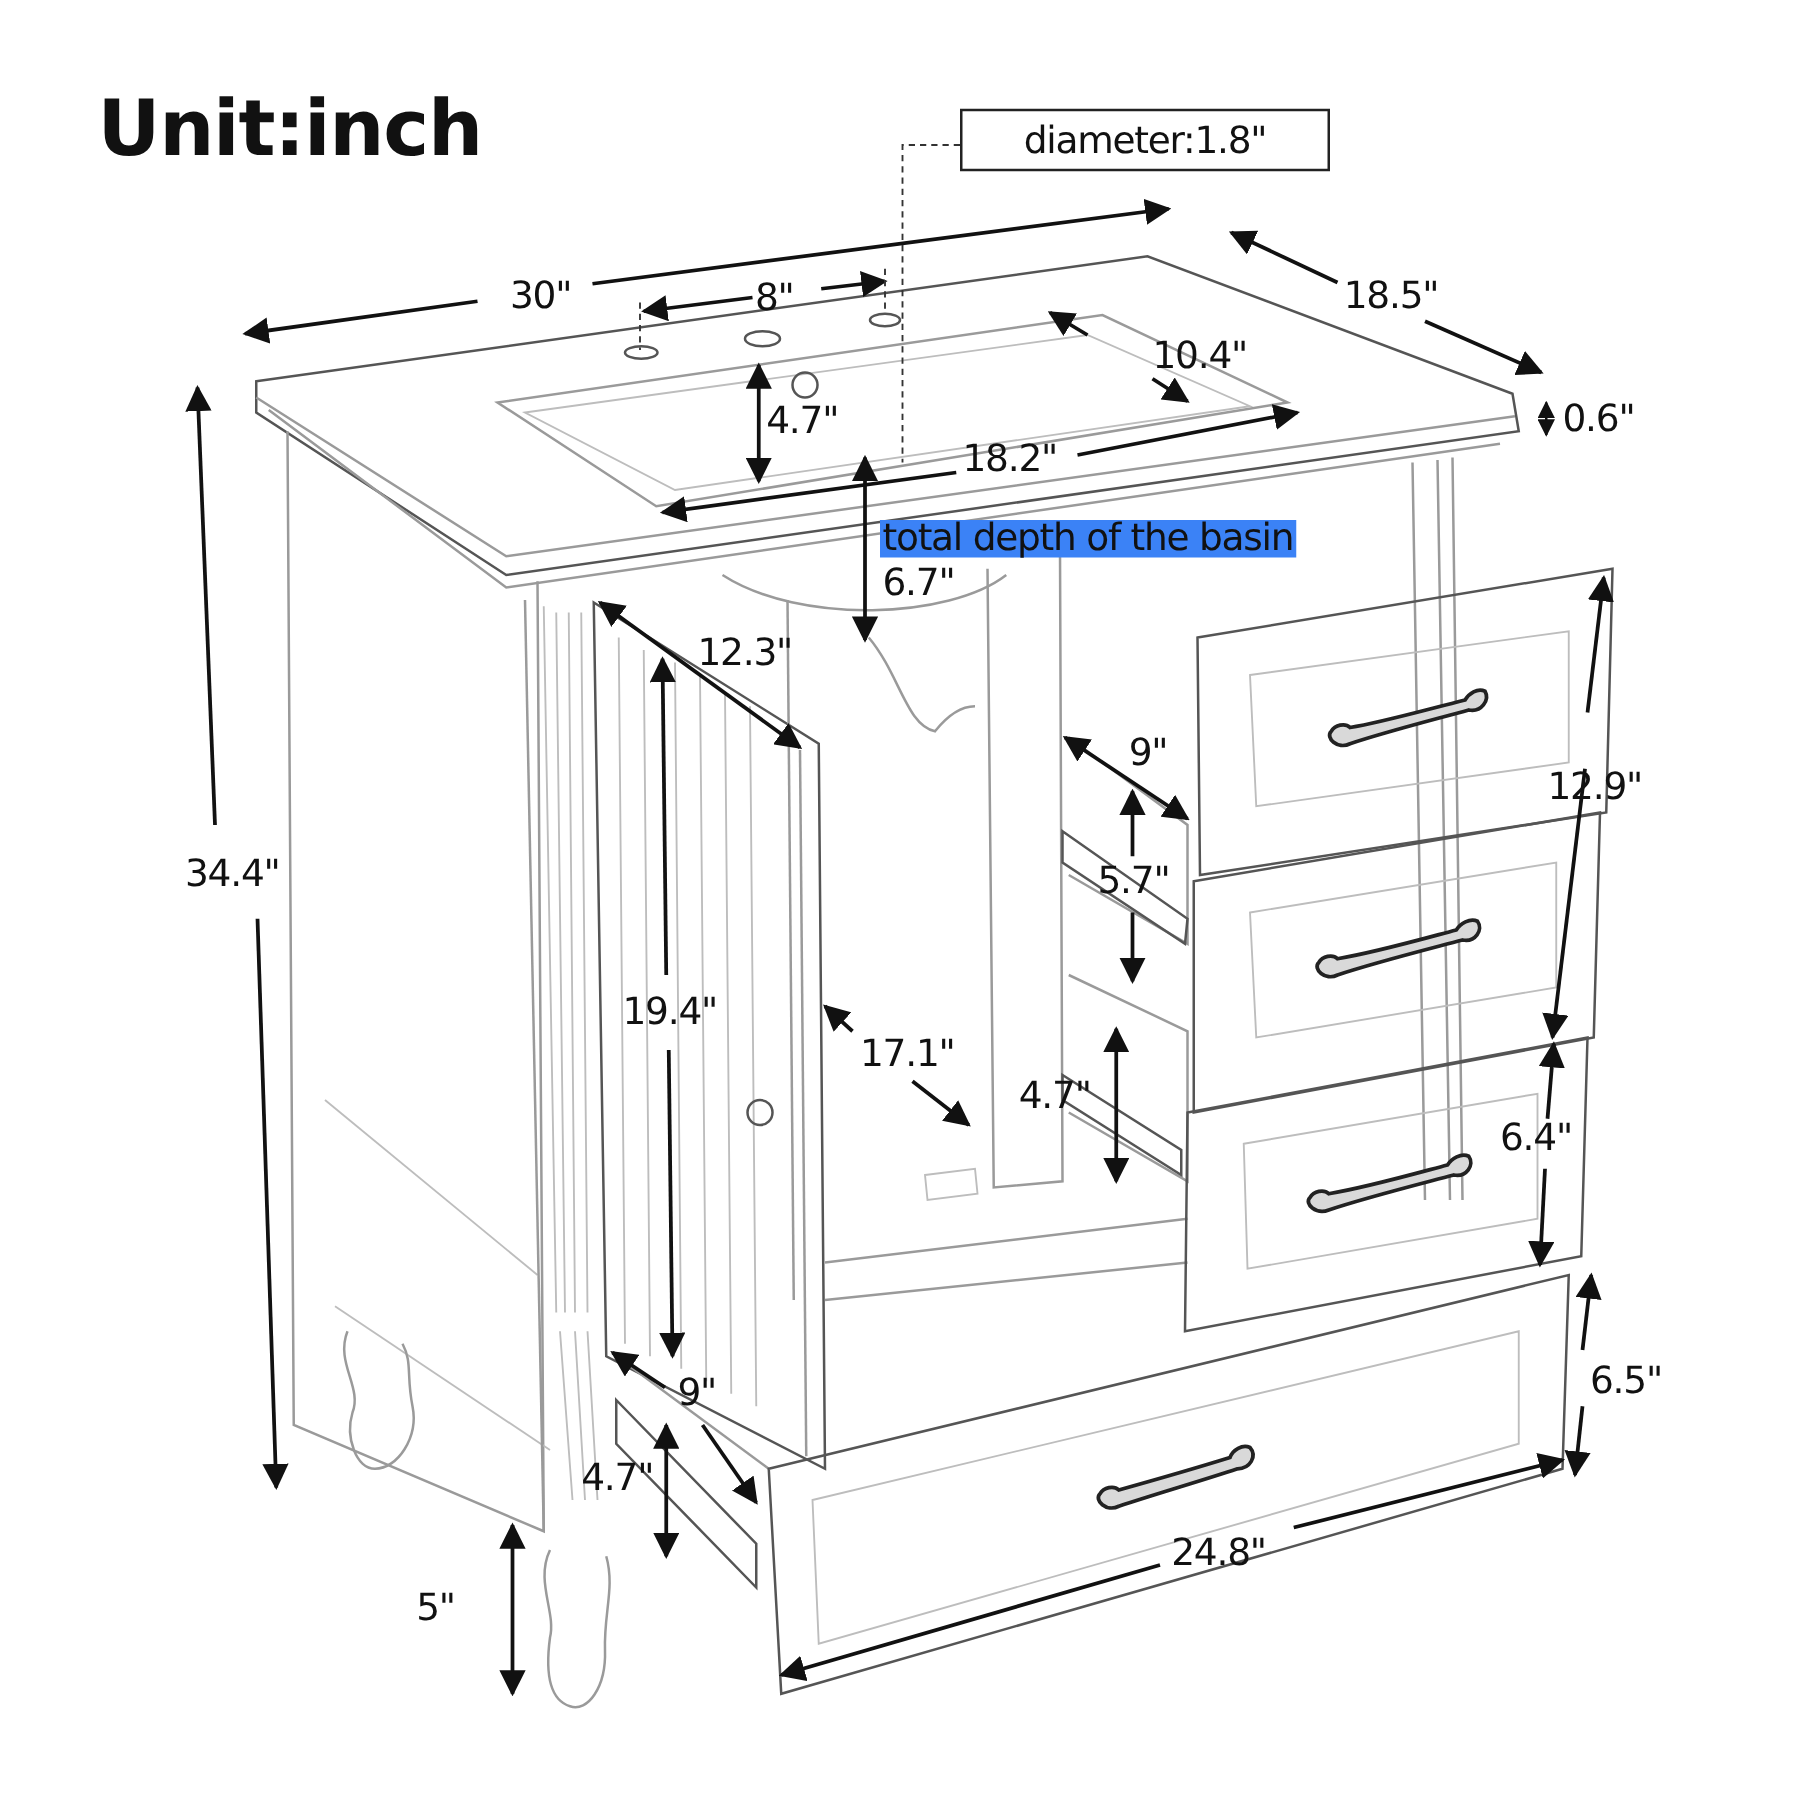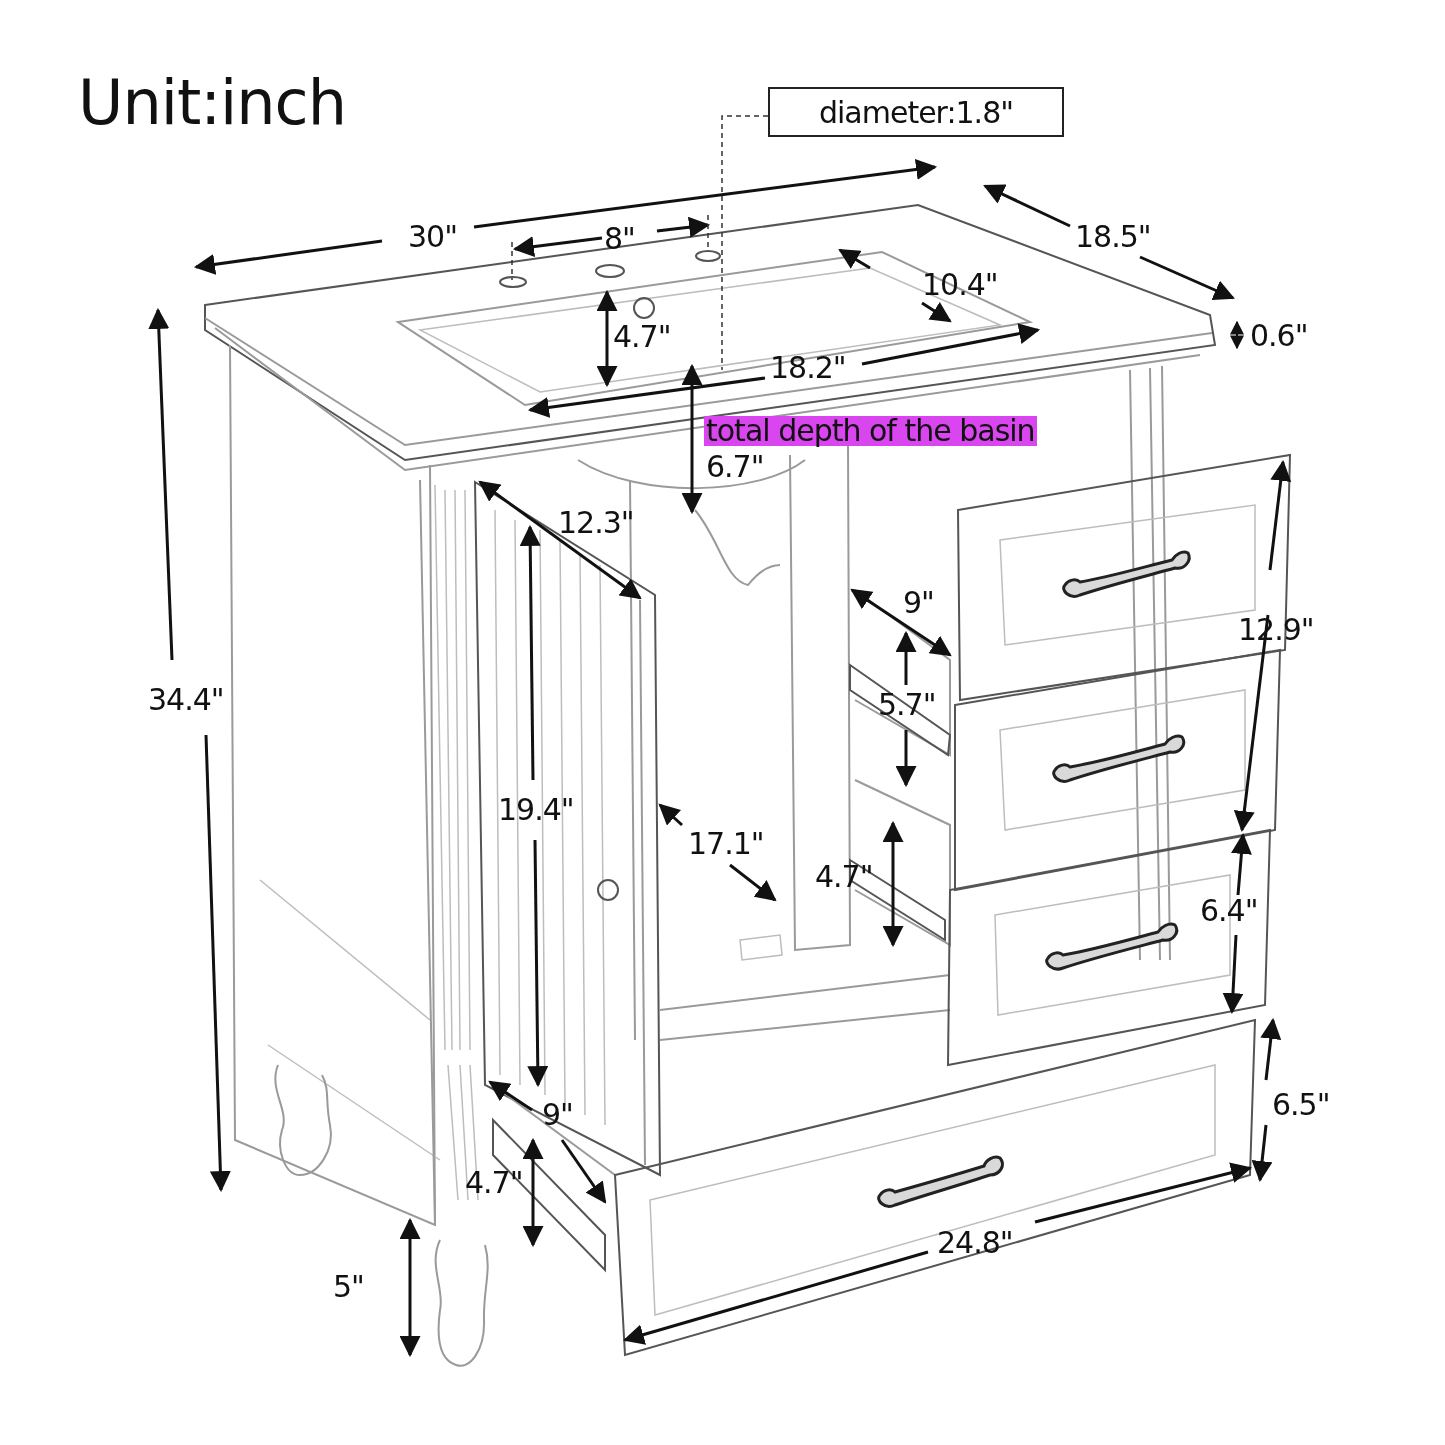--- a/index.html
+++ b/index.html
@@ -1,20 +1,20 @@
 <!DOCTYPE html>
 <html><head>
 <meta charset="utf-8">
 <style>
   html,body{margin:0;padding:0;background:#ffffff;}
   body{width:1445px;height:1445px;position:relative;overflow:hidden;font-family:"DejaVu Sans","Liberation Sans",sans-serif;color:#111;}
   #stage{position:absolute;left:0;top:0;width:1445px;height:1445px;}
-  .title{position:absolute;left:78px;top:66px;font-size:62px;font-weight:normal;letter-spacing:-1px;color:#111;font-family:"DejaVu Sans","Liberation Sans",sans-serif;}
+  .title{position:absolute;left:78px;top:66px;font-size:62px;font-weight:bold;letter-spacing:-1px;color:#111;font-family:"DejaVu Sans","Liberation Sans",sans-serif;}
   .lbl{position:absolute;font-size:30px;color:#111;white-space:nowrap;line-height:1;font-family:"DejaVu Sans","Liberation Sans",sans-serif;letter-spacing:-1px;}
-  .lbl.bg{background:#d946ef;padding:0 2px;}
+  .lbl.bg{background:#3b82f6;padding:0 2px;}
   .diam-box{position:absolute;left:768px;top:87px;width:296px;height:50px;border:2px solid #222;box-sizing:border-box;font-size:30px;display:flex;align-items:center;justify-content:center;letter-spacing:-1px;background:#fff;}
   svg{position:absolute;left:0;top:0;}
   .o{fill:none;stroke:#9a9a9a;stroke-width:2;}
   .o2{fill:none;stroke:#bdbdbd;stroke-width:1.5;}
   .od{fill:none;stroke:#555;stroke-width:2;}
   .dim{stroke:#111;stroke-width:3;fill:none;}
   .dash{stroke:#333;stroke-width:1.5;stroke-dasharray:5 4;fill:none;}
   .handle{fill:#d9d9d9;stroke:#222;stroke-width:3;}
 </style>
 </head>

